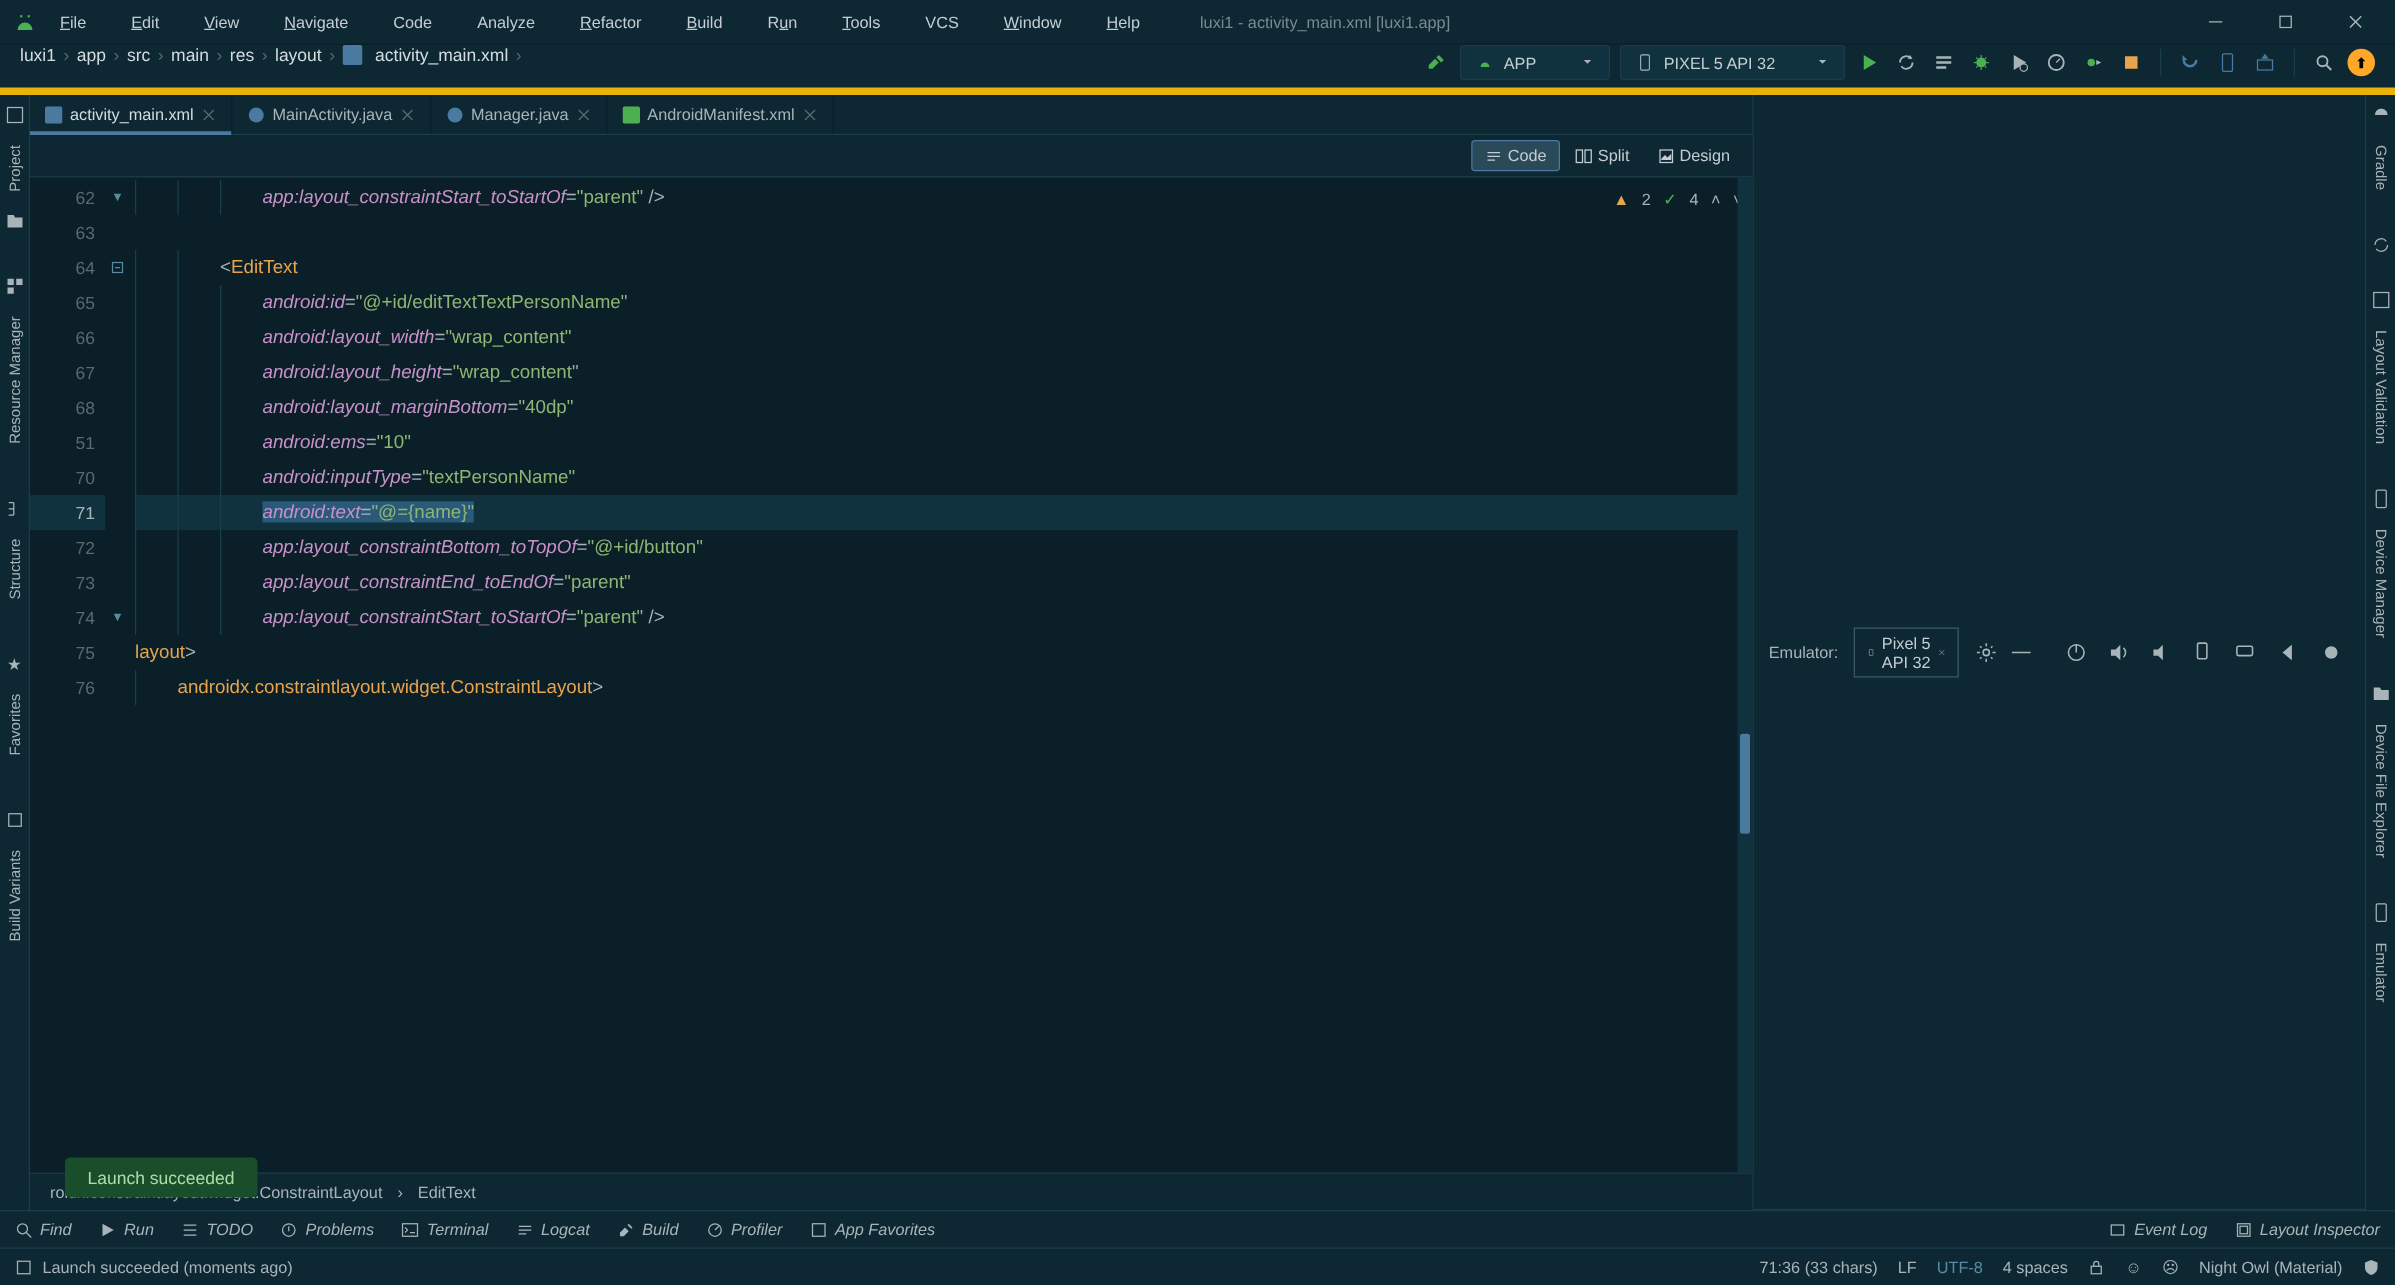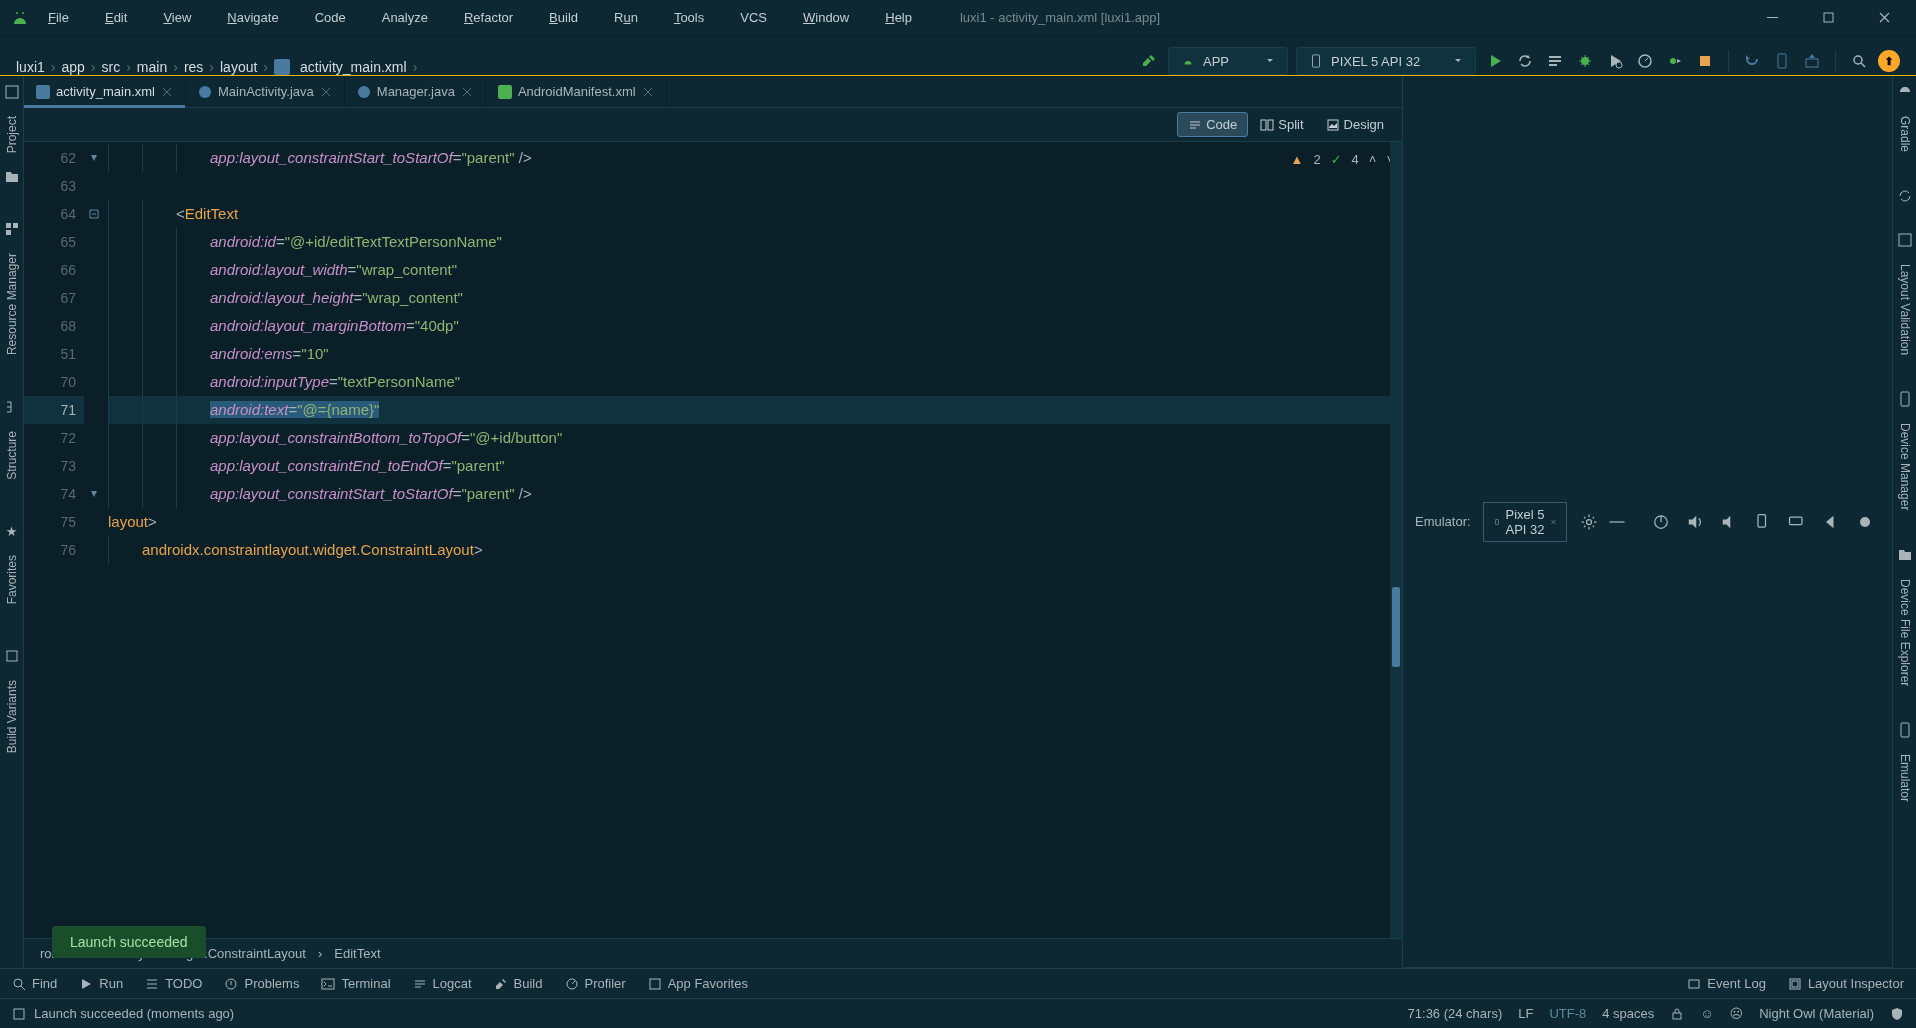--- a/index.html
+++ b/index.html
@@ -10,21 +10,21 @@
 .app-icon { width: 24px; height: 24px; margin: 0 8px; }
 .menu-bar { display: flex; gap: 20px; }
 .menu-item { padding: 4px 8px; cursor: pointer; color: #c4ced2; }
 .mnemonic { text-decoration: underline; }
 .title-text { margin-left: 40px; color: #7a8a90; }
 .window-controls { margin-left: auto; display: flex; gap: 16px; padding-right: 12px; }
 .win-ctrl { width: 40px; height: 30px; display: flex; align-items: center; justify-content: center; color: #a8b4b8; }
 .win-ctrl svg { width: 11px; height: 11px; }
 
 
-.toolbar { height: 40px; background: #0d2833; display: flex; align-items: flex-end; padding: 0 16px; border-bottom: 1px solid #eab308; }
+.toolbar { height: 40px; background: #0d2833; display: flex; align-items: flex-start; padding: 0 16px; border-bottom: 6px solid #eab308; }
 .breadcrumb { display: flex; align-items: center; gap: 8px; font-size: 14px; font-weight: 500; color: #d4dde0; }
 .breadcrumb .chevron { color: #5a6a70; margin: 0 -2px; }
 .bc-icon { width: 16px; height: 16px; margin-right: 2px; }
 .toolbar-right { margin-left: auto; display: flex; align-items: center; gap: 8px; }
 .combo { background: #10323f; border: 1px solid #1a3d4a; height: 28px; padding: 0 12px; display: flex; align-items: center; gap: 8px; min-width: 120px; border-radius: 3px; color: #c4ced2; }
 .combo.device { min-width: 180px; }
 .combo .chev-down { margin-left: auto; fill: #a8b4b8; }
 .tool-icon { width: 22px; height: 22px; display: flex; align-items: center; justify-content: center; color: #a8b4b8; }
 .tool-icon.run { color: #4caf50; }
 .tool-icon svg { width: 16px; height: 16px; }
@@ -82,21 +82,21 @@
 .emu-canvas { flex: 1; display: flex; align-items: center; justify-content: center; position: relative; }
 .phone { width: 280px; height: 590px; background: #1a1a1a; border-radius: 36px; padding: 14px 10px; box-shadow: 0 0 0 2px #333; position: relative; }
 .phone-screen { width: 100%; height: 100%; background: #fff; border-radius: 22px; position: relative; }
 .home-ind { position: absolute; bottom: 4px; left: 50%; transform: translateX(-50%); width: 50px; height: 3px; background: #333; border-radius: 2px; }
 .side-btn { position: absolute; right: -4px; width: 3px; background: #ffa726; }
 .emu-zoom { position: absolute; right: 12px; bottom: 12px; display: flex; flex-direction: column; gap: 10px; }
 .zoom-btn { width: 32px; height: 32px; background: #10323f; border: 1px solid #3a5a6a; display: flex; align-items: center; justify-content: center; color: #a8b4b8; font-size: 16px; }
 .cursor { position: absolute; top: 310px; left: 60px; pointer-events: none; }
 
 
-.bottom-tools { height: 30px; background: #0d2833; display: flex; align-items: center; padding: 0 12px; gap: 22px; border-top: 1px solid #1a3d4a; }
+.bottom-tools { height: 30px; background: #0d2833; display: flex; align-items: center; padding: 0 12px; gap: 22px; border-top: 1px solid #1a3d4a; font-style: italic; }
 .btool { display: flex; align-items: center; gap: 6px; color: #a8b4b8; font-size: 13px; }
 .btool svg { width: 14px; height: 14px; }
 
 
 .statusbar { height: 30px; background: #0d2833; display: flex; align-items: center; padding: 0 12px; gap: 16px; border-top: 1px solid #1a3d4a; font-size: 13px; }
 .status-left { display: flex; align-items: center; gap: 8px; }
 .status-right { margin-left: auto; display: flex; align-items: center; gap: 16px; }
 
 
 .toast { position: absolute; bottom: 70px; left: 52px; background: #1a4d2a; color: #a8e0a8; padding: 8px 18px; border-radius: 4px; font-size: 14px; }
@@ -666,21 +666,21 @@
 </div>
 
 <div class="statusbar">
   <span class="status-left">
     <svg width="14" height="14" viewBox="0 0 14 14">
         <rect x="2" y="2" width="10" height="10" fill="none" stroke="#a8b4b8"></rect>
       </svg>
     <span>Launch succeeded (moments ago)</span>
   </span>
   <div class="status-right">
-    <span>71:36 (24 chars)</span>
+    <span>71:36 (33 chars)</span>
     <span>LF</span>
     <span style="color:#5a8aa0">UTF-8</span>
     <span>4 spaces</span>
     <svg width="14" height="14" viewBox="0 0 14 14">
         <rect x="3" y="6" width="8" height="6" fill="none" stroke="#a8b4b8"></rect>
         <path stroke="#a8b4b8" fill="none" d="M5 6V4a2 2 0 114 0v2"></path>
       </svg>
     <span>☺</span>
     <span>☹</span>
     <span>Night Owl (Material)</span>

